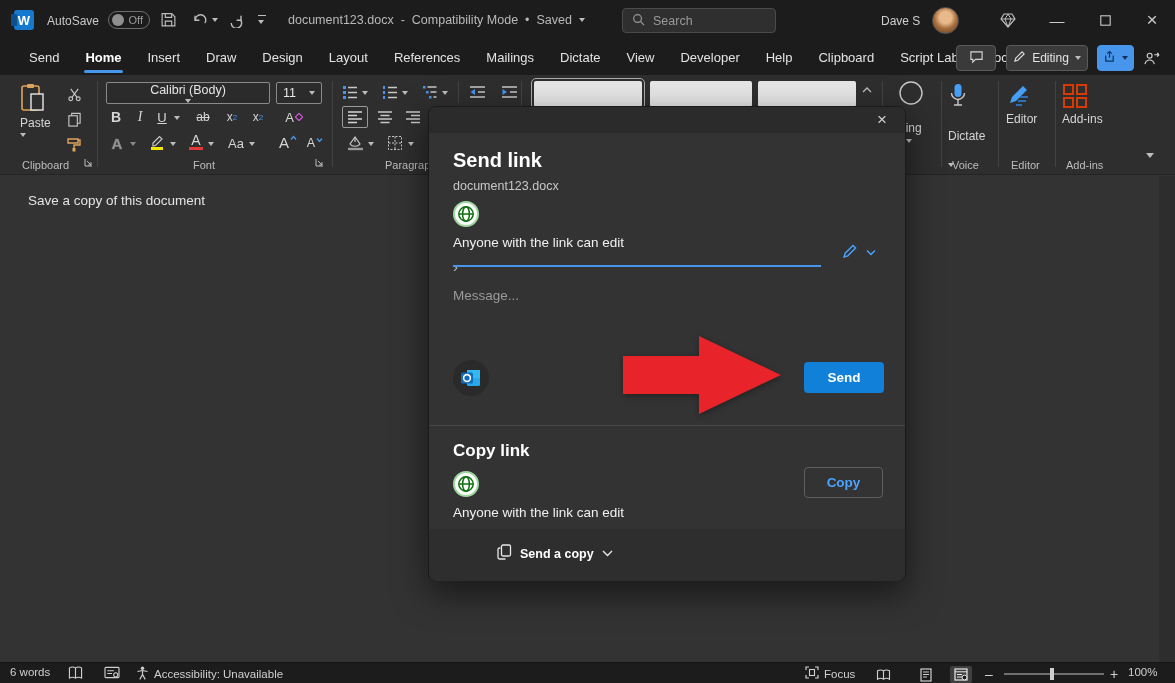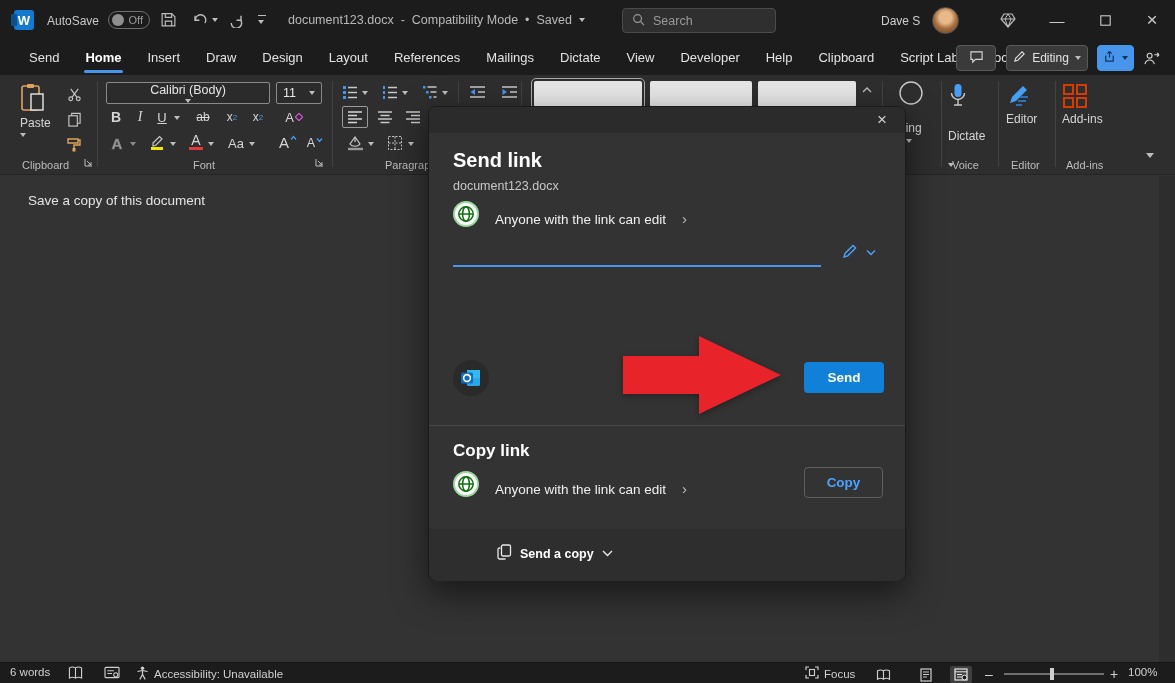--- a/index.html
+++ b/index.html
@@ -66,21 +66,21 @@
   .slider-track { position:absolute; width:100px; height:2px; background:#6f6f6f; top:10px; }
   .slider-thumb { position:absolute; width:4px; height:12px; background:#cfcfcf; top:-5px; }
 
   
   .dialog { position:absolute; left:428px; top:106px; width:478px; height:475px; background:#333333;
     border:1px solid #1a1a1a; border-radius:8px; box-shadow:0 12px 34px rgba(0,0,0,.55); z-index:20; }
   .dlg-header { position:absolute; left:0; top:0; right:0; height:26px; background:#2b2b2b; border-radius:8px 8px 0 0; }
   .dlg-close { position:absolute; right:10px; top:1px; width:26px; height:24px; display:flex; align-items:center; justify-content:center; color:#cfcfcf; font-size:17px; }
   .dlg-title { position:absolute; left:24px; top:42px; font-size:20px; font-weight:bold; color:#fff; }
   .dlg-sub { position:absolute; left:24px; top:72px; font-size:12.5px; color:#c8c8c8; }
-  .perm-row { position:absolute; display:flex; align-items:flex-end; gap:16px; color:#f0f0f0; font-size:13.5px; }
+  .perm-row { position:absolute; display:flex; align-items:flex-start; gap:8px; color:#f0f0f0; font-size:13.5px;flex-direction:column; }
   .globe-badge { width:26px; height:26px; border-radius:50%; background:#fff; border:2px solid #9fd89f; display:flex; align-items:center; justify-content:center; }
   .recip-input { position:absolute; left:24px; top:132px; width:368px; height:28px; background:transparent; border:none; border-bottom:2px solid #4896ec; outline:none; color:#fff; font-size:13.5px; font-family:"Liberation Sans",sans-serif;}
   .msg-input { position:absolute; left:24px; top:176px; width:368px; height:24px; background:transparent; border:none; outline:none; color:#e0e0e0; font-size:13.5px; font-family:"Liberation Sans",sans-serif;}
   .msg-input::placeholder { color:#9a9a9a; }
   .send-btn { position:absolute; left:375px; top:255px; width:80px; height:31px; background:#1080d8; border:none; border-radius:4px; color:#fff; font-weight:bold; font-size:13.5px; font-family:"Liberation Sans",sans-serif;}
   .outlook-btn { position:absolute; left:24px; top:253px; width:36px; height:36px; border-radius:50%; background:#2a2a2a; display:flex; align-items:center; justify-content:center;}
   .dlg-div { position:absolute; left:0; right:0; height:1px; background:#474747; }
   .copy-title { position:absolute; left:24px; top:334px; font-size:17px; font-weight:bold; color:#fff; }
   .copy-btn { position:absolute; left:375px; top:360px; width:79px; height:31px; background:transparent; border:1px solid #5f5f5f; border-radius:4px; color:#4aa3ff; font-weight:bold; font-size:13.5px; font-family:"Liberation Sans",sans-serif;}
   .dlg-footer { position:absolute; left:0; top:422px; right:0; height:52px; background:#2e2e2e; border-radius:0 0 8px 8px; }
@@ -477,20 +477,21 @@
     <input class="recip-input" style="">
     <span style="position:absolute;left:412px;top:136px;">
       <svg width="17" height="17" viewBox="0 0 17 17">
           <path d="M3 14l1.2-3.8L12 2.4l2.6 2.6-7.8 7.8z" fill="none" stroke="#4aa3ff" stroke-width="1.4"></path>
         </svg>
     </span>
     <svg width="10" height="7" viewBox="0 0 10 7" style="position:absolute;left:437px;top:142px;">
         <path d="M1 1.5 5 5.5 9 1.5" fill="none" stroke="#4aa3ff" stroke-width="1.4"></path>
       </svg>
 
+    <input class="msg-input" placeholder="Message..." style="">
 
     <div class="outlook-btn">
       <svg width="22" height="22" viewBox="0 0 22 22">
           <rect x="7" y="3" width="13" height="16" rx="1.5" fill="#28a8ea"></rect>
           <rect x="7" y="3" width="13" height="8" fill="#35b8f1"></rect>
           <rect x="1" y="5.5" width="12" height="11" rx="1.5" fill="#0f6cbd"></rect>
           <circle cx="7" cy="11" r="3.4" fill="none" stroke="#fff" stroke-width="1.6"></circle>
         </svg>
     </div>
     <button class="send-btn">Send</button>

